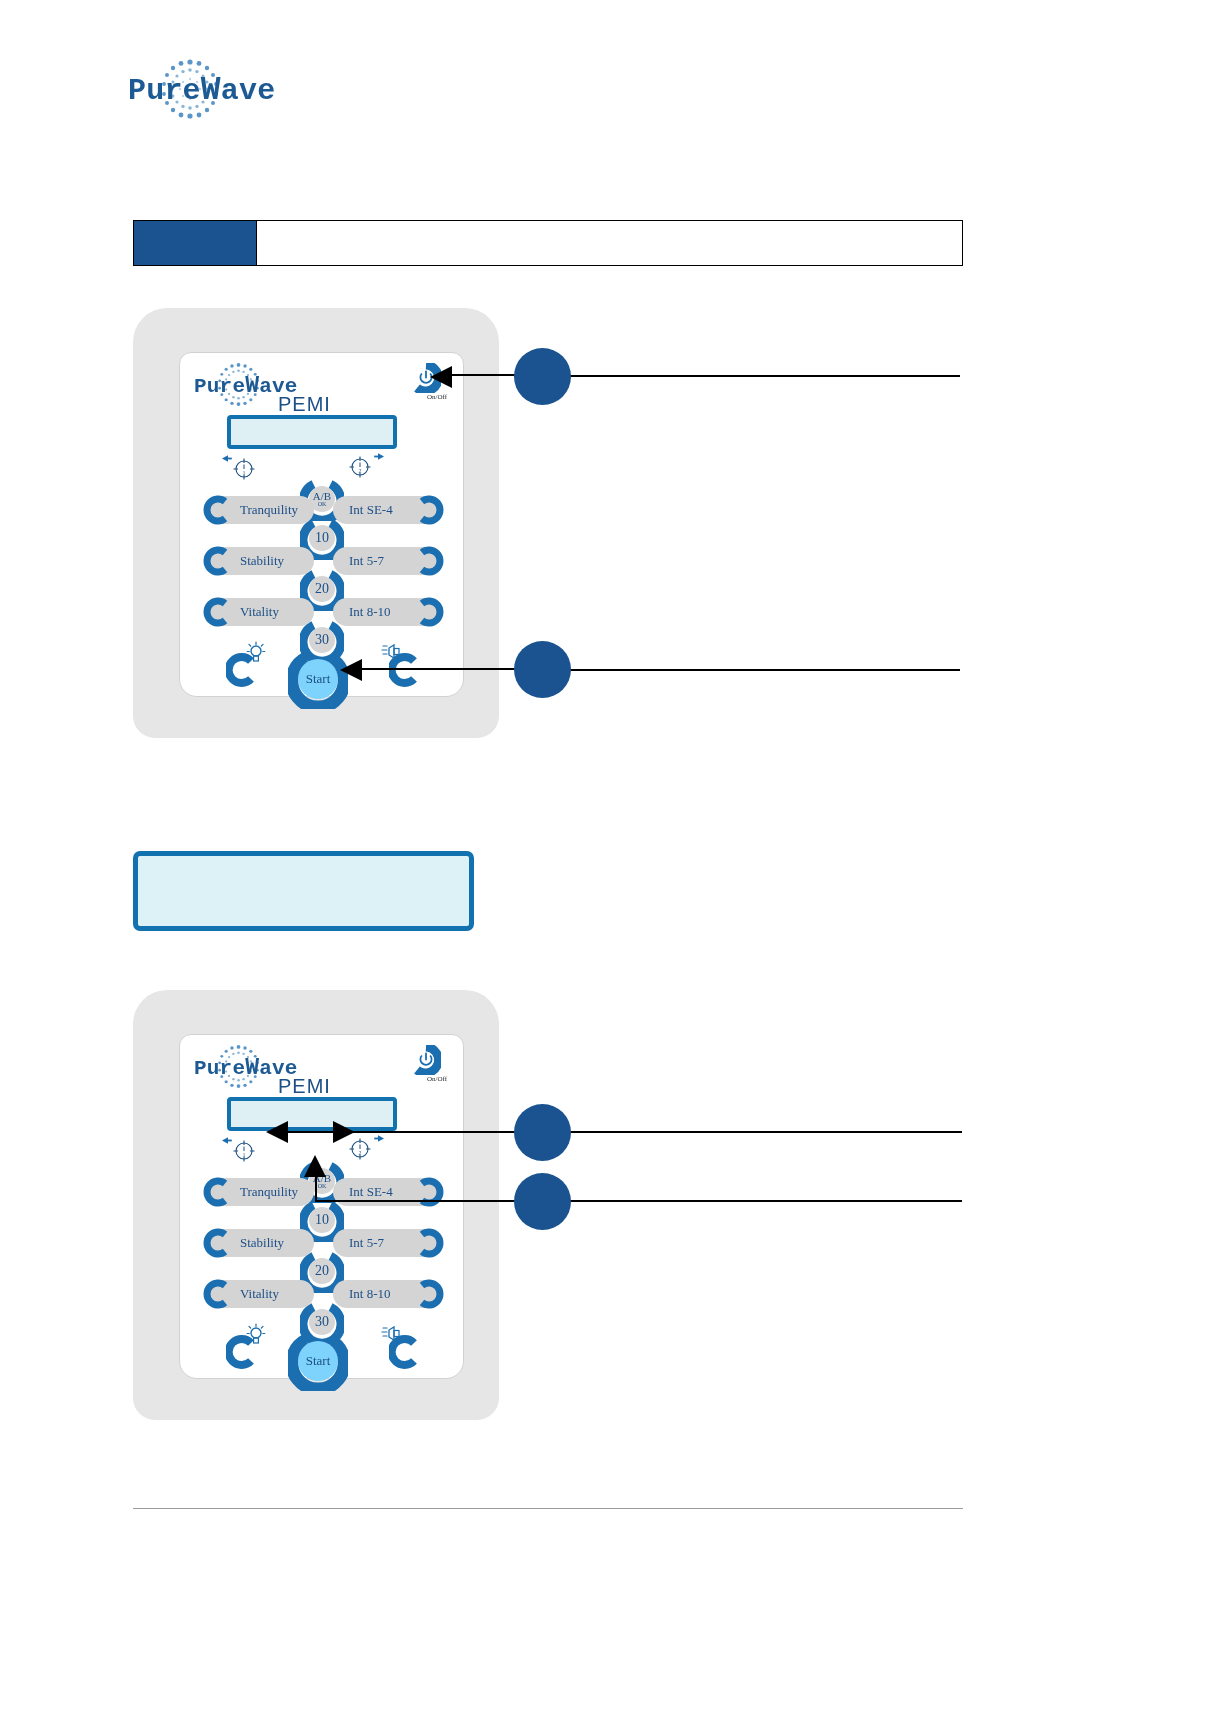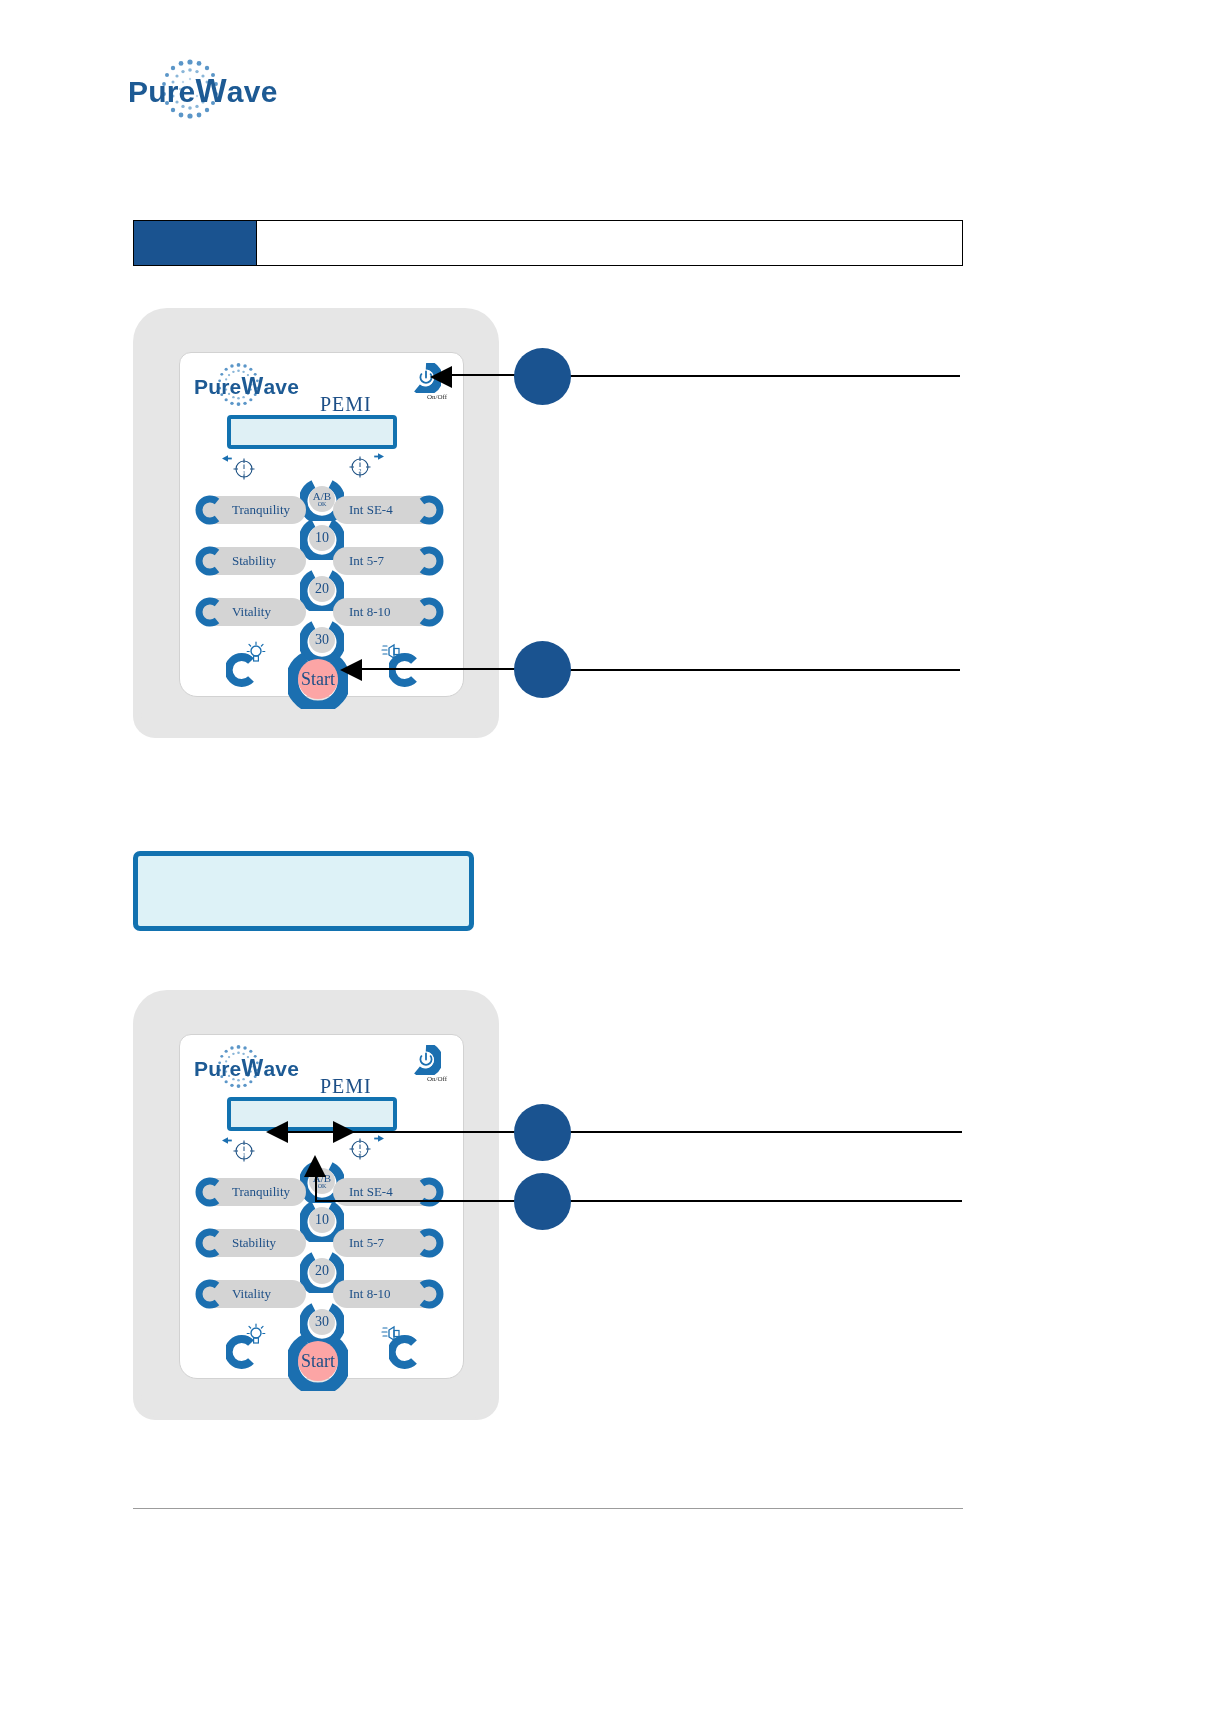--- a/index.html
+++ b/index.html
@@ -11,21 +11,21 @@
   }
   .page { position: relative; width: 1208px; height: 1718px; }
 
   
   .brand-logo {
     position: absolute; left: 128px; top: 58px;
     width: 240px; height: 62px;
   }
   .brand-wordmark {
     position: absolute; left: 0; top: 14px;
-    font-family: Liberation Sans, sans-serif;
+    font-family: Liberation Mono, monospace;
     font-size: 30px; font-weight: bold;
     color: #1d5a94; letter-spacing: .2px;
     z-index: 3;
   }
   .brand-wordmark .w-big { font-size: 33px; }
   .brand-burst {
     position: absolute; left: 31px; top: 0px;
     width: 62px; height: 62px; z-index: 1;
   }
 
@@ -98,22 +98,21 @@
     position: absolute; left: 14px; top: 10px;
     width: 155px; height: 42px;
   }
   .face-logo .brand-wordmark { font-size: 21px; top: 10px; left: 0; }
   .face-logo .brand-wordmark .w-big { font-size: 23px; }
   .face-logo .brand-burst { left: 22px; top: -1px; width: 45px; height: 45px; }
 
   .face-model {
     position: absolute; left: 98px; top: 40px;
     font-size: 20px; color: #1d4f87; letter-spacing: 1px;
-    font-family: Liberation Serif, serif;
-    margin-left: 42px;
+    font-family: Liberation Sans, sans-serif;
   }
 
   
   .power-btn {
     position: absolute; right: 22px; top: 10px;
     width: 30px; height: 30px;
   }
   .power-label {
     position: absolute; right: 16px; top: 40px;
     font-size: 7px; color: #2c2c2c;
@@ -164,44 +163,44 @@
   .cbtn.n30  { left: 120px; top: 265px; }
 
   
   .pill {
     position: absolute; height: 28px; width: 108px;
     background: #d4d4d4; border-radius: 14px;
     display: flex; align-items: center;
     font-size: 13px; color: #1d4f87;
     font-family: "Liberation Serif", serif;
   }
-  .pill.left  { left: 18px; padding-left: 34px; }
+  .pill.left  { left: 26px; padding-left: 34px; }
   .pill.right { right: 22px; padding-left: 16px; }
   .pill .knob {
     position: absolute; width: 30px; height: 30px; top: -1px;
   }
   .pill.left .knob  { left: -3px; }
   .pill.right .knob { right: -3px; }
 
   .pill.r1 { top: 143px; }
   .pill.r2 { top: 194px; }
   .pill.r3 { top: 245px; }
 
   
   .bulb-btn   { position: absolute; left: 46px;  top: 300px; width: 34px; height: 34px; }
   .horn-btn   { position: absolute; right: 40px; top: 300px; width: 34px; height: 34px; }
   .bulb-ico   { position: absolute; left: 66px;  top: 288px; width: 20px; height: 22px; }
   .horn-ico   { position: absolute; right: 60px; top: 288px; width: 22px; height: 20px; }
   .start-btn  { position: absolute; left: 108px; top: 296px; width: 60px; height: 60px; }
   .start-btn .cap {
     position: absolute; left: 50%; top: 50%; transform: translate(-50%,-50%);
     width: 40px; height: 40px; border-radius: 50%;
-    background: #fca5a5;
+    background: #7dd3fc;
     display: flex; align-items: center; justify-content: center;
-    font-size: 18px; color: #1d4f87; font-family: "Liberation Serif", serif;
+    font-size: 13px; color: #1d4f87; font-family: "Liberation Serif", serif;
   }
 
   
   .callout-circle {
     position: absolute; width: 57px; height: 57px;
     border-radius: 50%; background: #1a5390;
     display: flex; align-items: center; justify-content: center;
     color: #ffffff; font-size: 22px; font-weight: bold;
     font-family: "Liberation Sans", sans-serif;
     z-index: 6;

